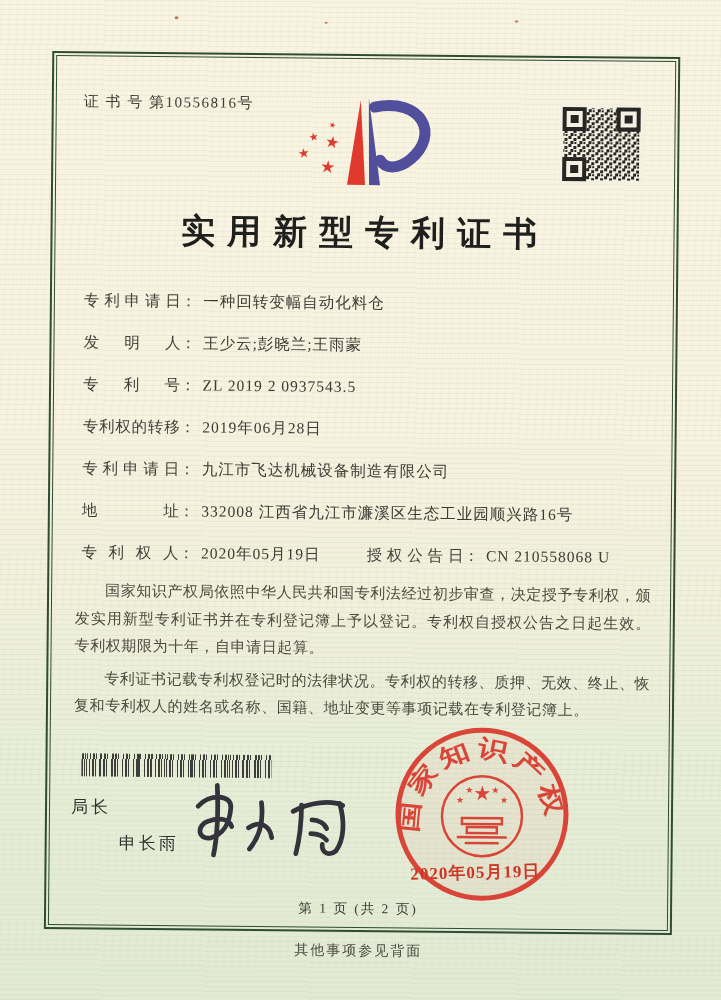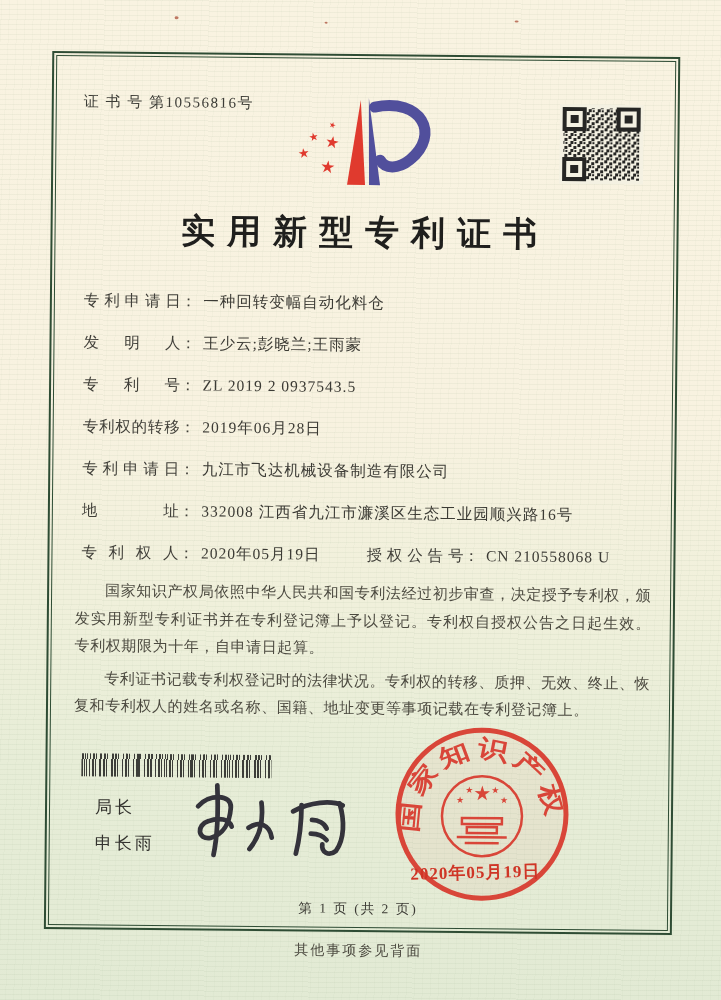--- a/index.html
+++ b/index.html
@@ -64,23 +64,23 @@
   }
 
   #barcode {
     left:94px; top:764px; width:190px; height:23px;
     background:
       repeating-linear-gradient(90deg,#20201e 0 2px,rgba(0,0,0,0) 2px 3px,#20201e 3px 4px,rgba(0,0,0,0) 4px 8px,#20201e 8px 9px,rgba(0,0,0,0) 9px 11px),
       repeating-linear-gradient(90deg,rgba(0,0,0,0) 0 5px,#20201e 5px 6px,rgba(0,0,0,0) 6px 13px);
     opacity:.85;
   }
 
-  #sig-block { left:108px; top:806px; }
+  #sig-block { left:84px; top:806px; }
   #sig-title, #sig-name { font-size:17px; color:#33322e; letter-spacing:3px; }
-  #sig-name { margin-top:13px; }
+  #sig-name { margin-top:13px;margin-left:48px; }
   #sig-script { left:196px; top:782px; }
 
   #seal { left:400px; top:726px; opacity:.92; }
   #seal-date {
     left:424px; top:868px; font-size:17px; font-weight:bold; color:#cf3526;
     letter-spacing:1px; transform:rotate(-2deg); white-space:nowrap;
   }
 
   #page-info {
     left:58px; top:908px; width:628px; text-align:center;
@@ -165,21 +165,21 @@
         <span class="flabel">专利申请日</span><span class="colon">：</span><span class="fvalue">九江市飞达机械设备制造有限公司</span>
       </div>
       <div class="field-row">
         <span class="flabel">地址</span><span class="colon">：</span><span class="fvalue">332008 江西省九江市濂溪区生态工业园顺兴路16号</span>
       </div>
       <div class="field-row">
         <span>
           <span class="flabel">专利权人</span><span class="colon">：</span><span class="fvalue">2020年05月19日</span>
         </span>
         <span class="pair2">
-          <span class="flabel">授权公告号</span><span class="colon">：</span><span class="fvalue">CN 210558068 U</span>
+          <span class="flabel">授权公告日</span><span class="colon">：</span><span class="fvalue">CN 210558068 U</span>
         </span>
       </div>
     </div>
 
     <div id="paras" class="abs">
       <p>国家知识产权局依照中华人民共和国专利法经过初步审查，决定授予专利权，颁发实用新型专利证书并在专利登记簿上予以登记。专利权自授权公告之日起生效。专利权期限为十年，自申请日起算。</p>
       <p>专利证书记载专利权登记时的法律状况。专利权的转移、质押、无效、终止、恢复和专利权人的姓名或名称、国籍、地址变更等事项记载在专利登记簿上。</p>
     </div>
 
     <div id="barcode" class="abs"></div>

